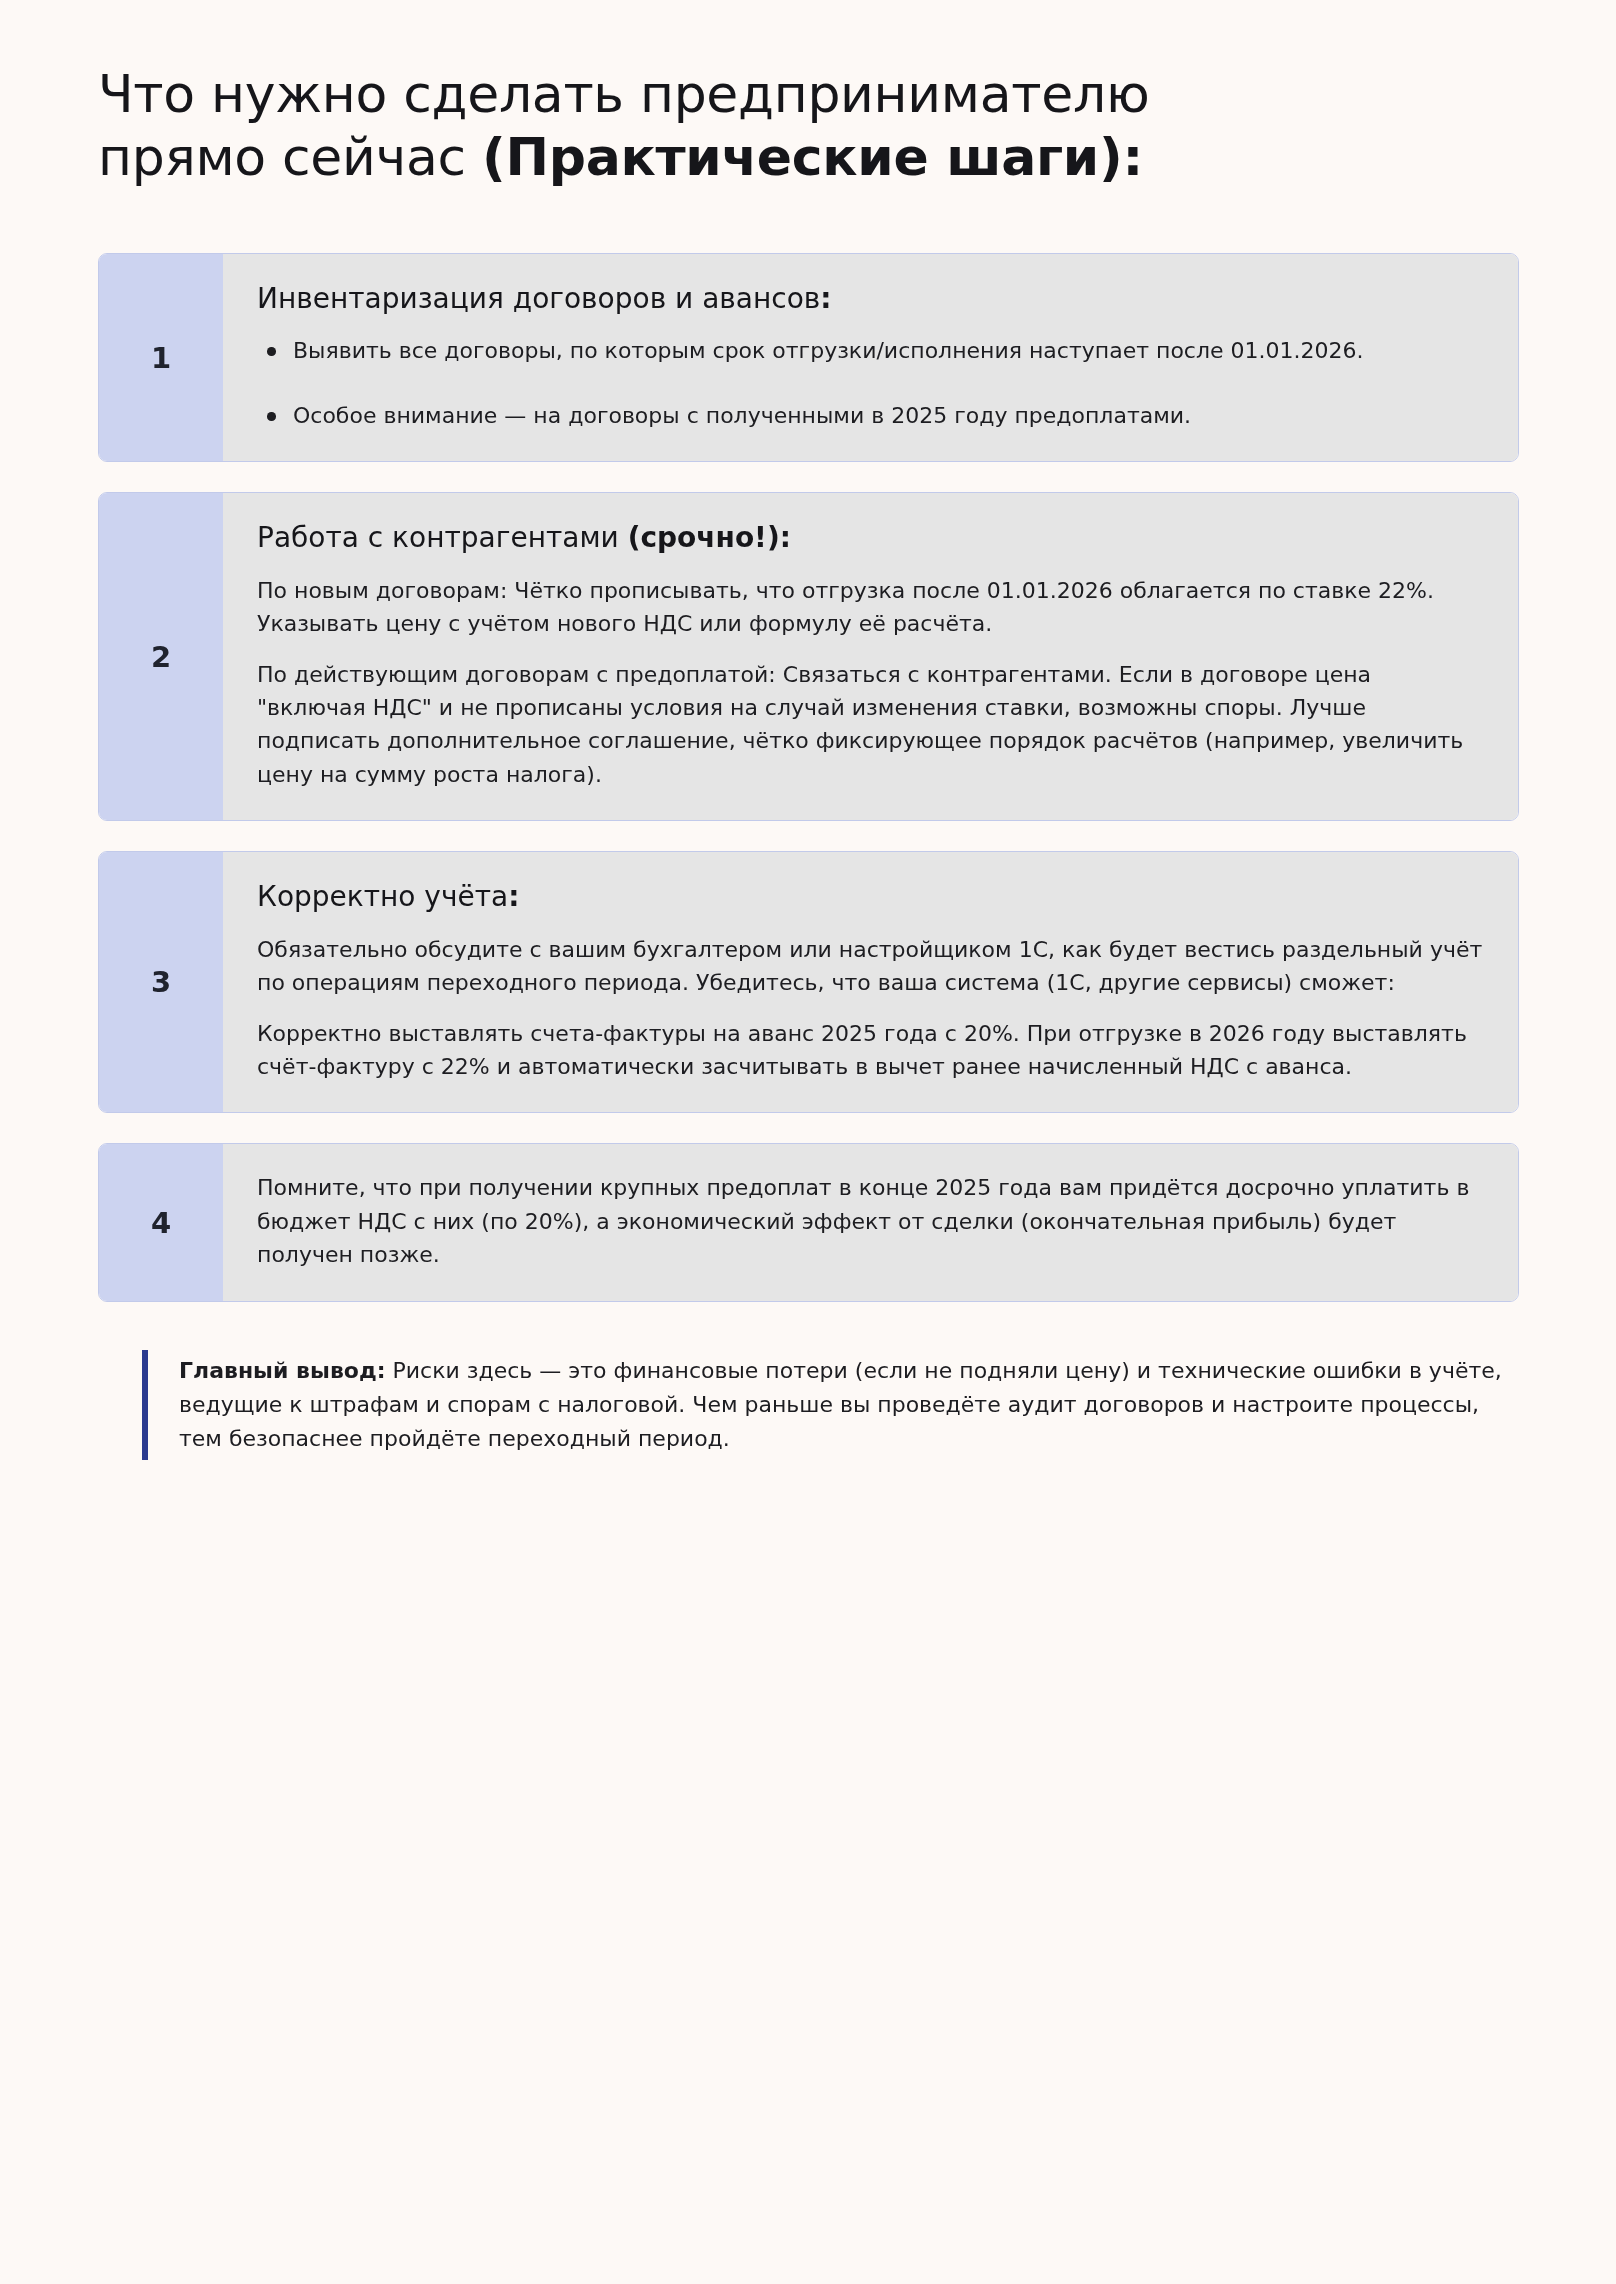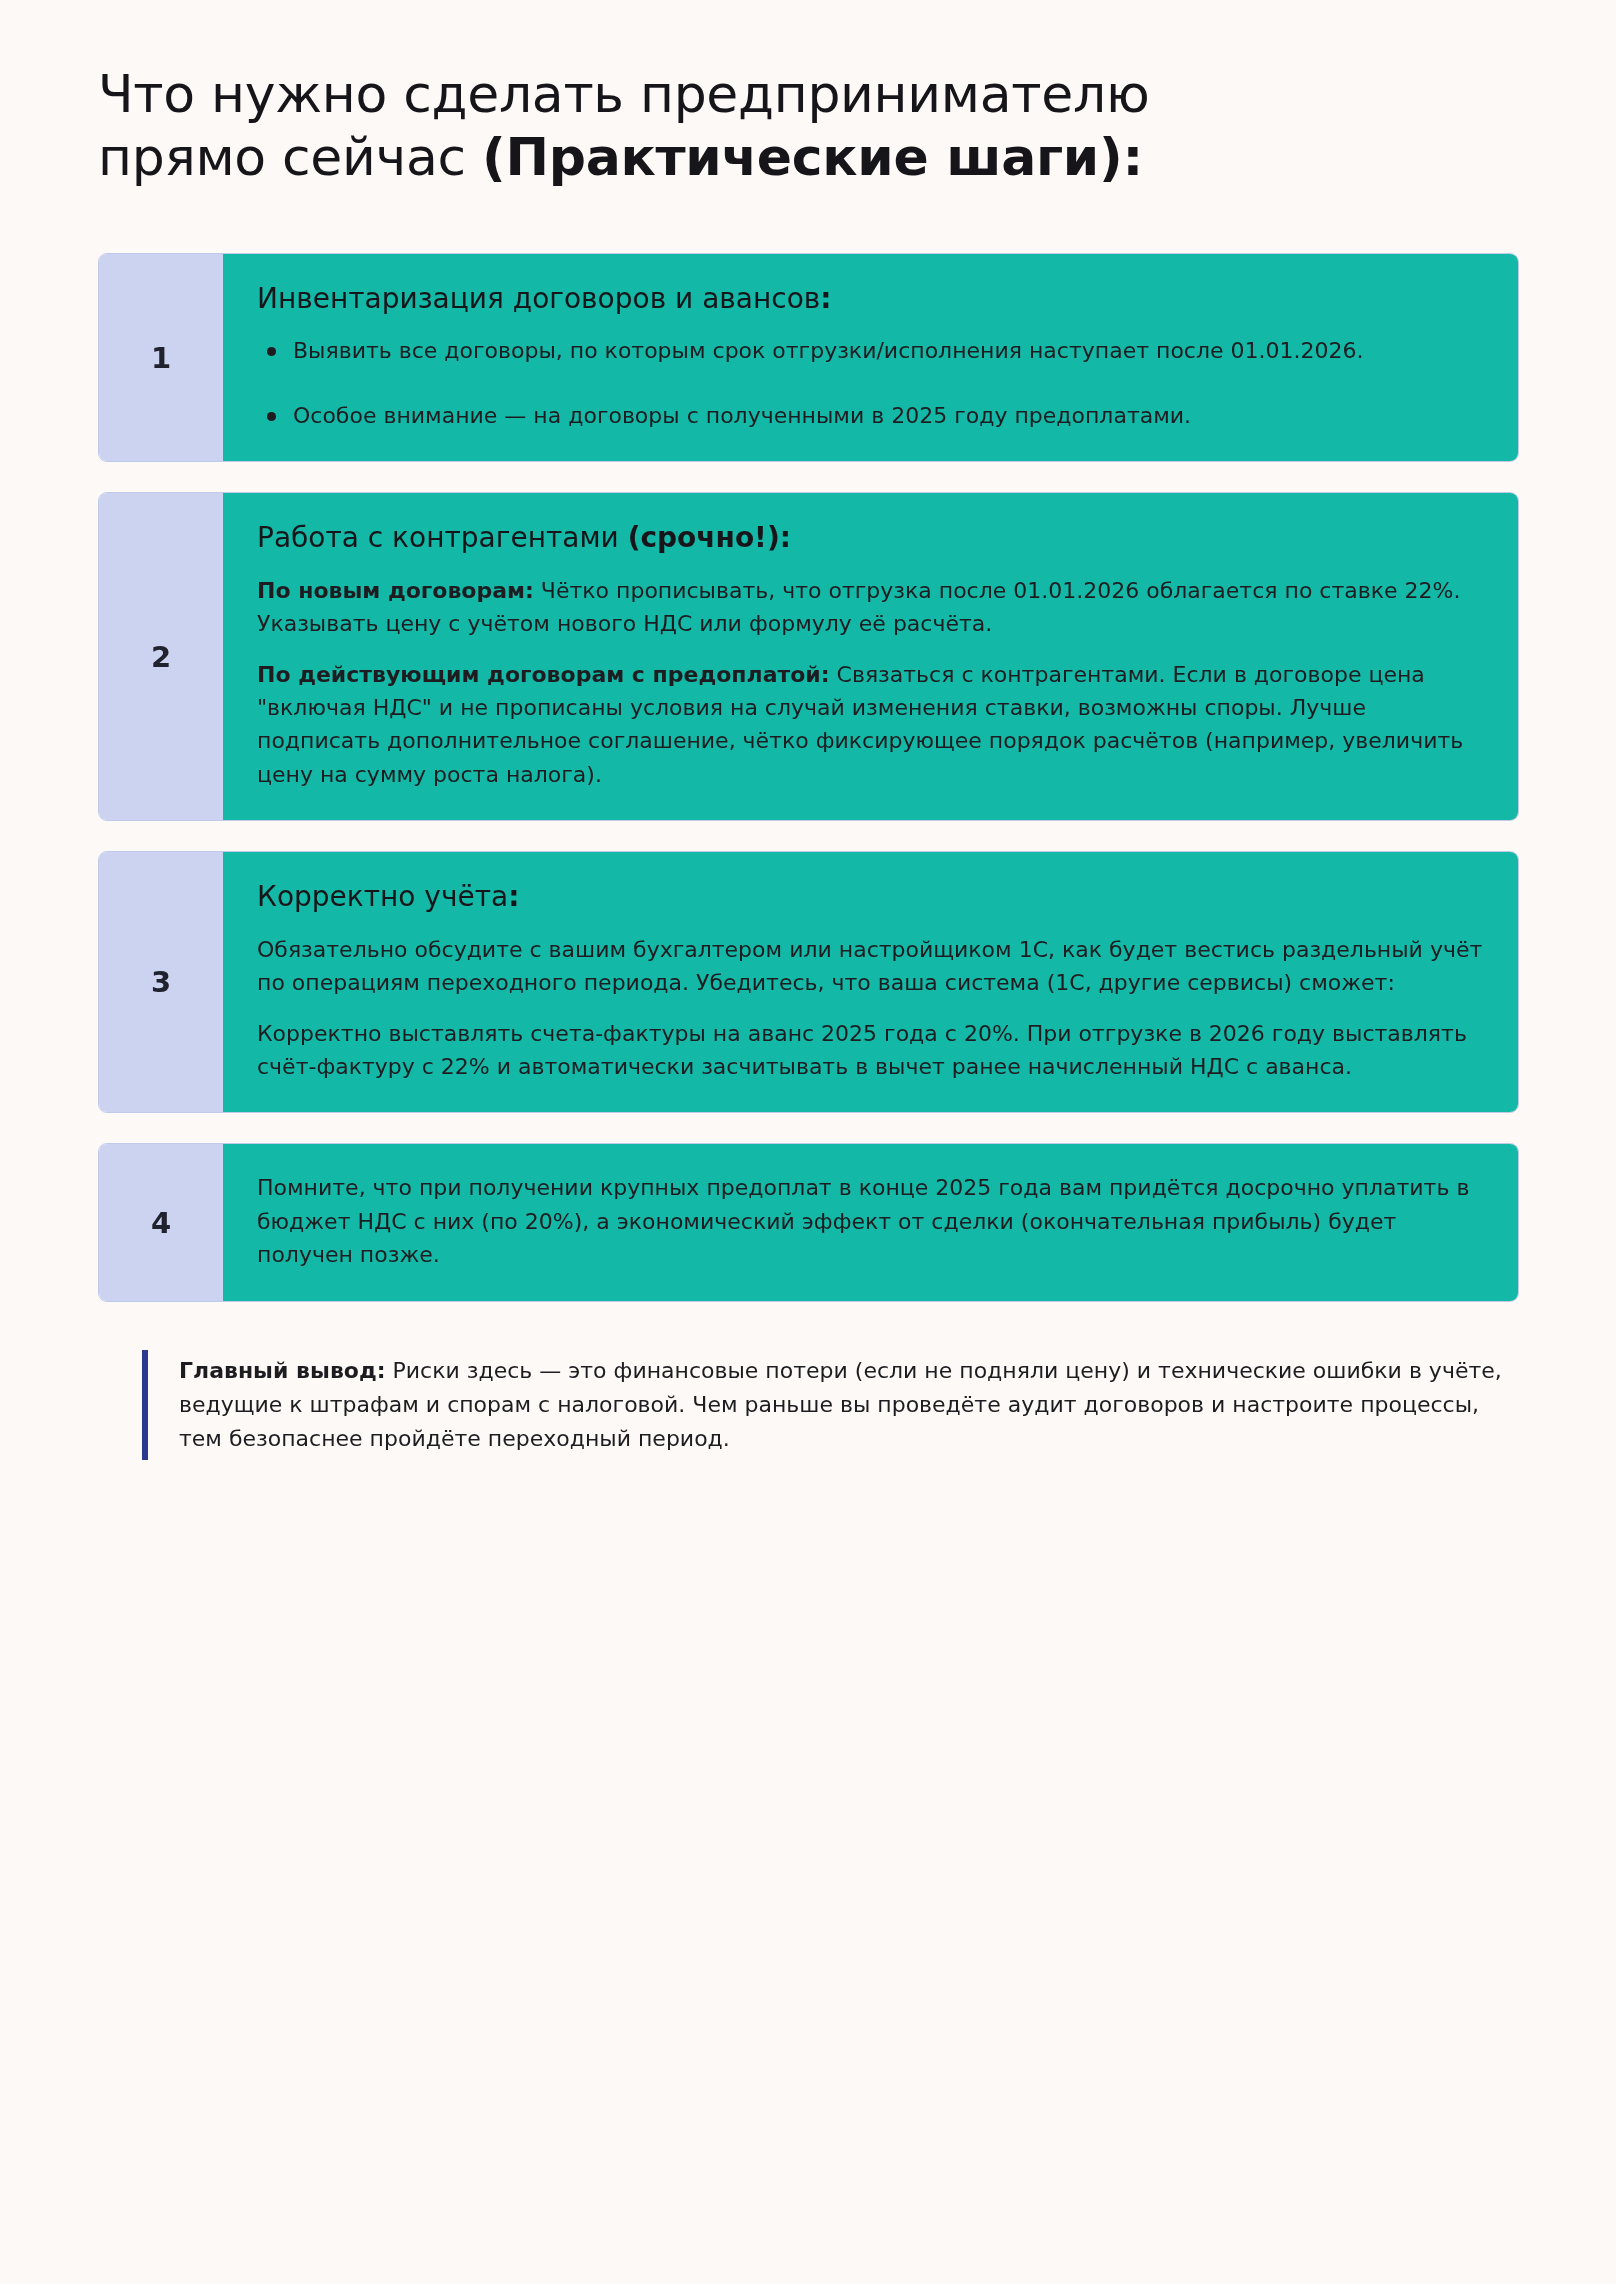--- a/index.html
+++ b/index.html
@@ -54,21 +54,21 @@
     display: flex;
     align-items: center;
     justify-content: center;
     font-size: 29px;
     font-weight: 700;
     color: #20232e;
   }
   .step-body {
     flex: 1 1 auto;
     padding: 27px 34px 29px 34px;
-    background: #14b8a6;
+    background: #e5e5e5;
   }
   .step-heading {
     font-size: 28px;
     font-weight: 400;
     color: #16161a;
     margin: 0 0 17px 0;
     line-height: 1.3;
   }
   .step-heading b {
     font-weight: 700;
@@ -76,21 +76,21 @@
   .para {
     font-size: 22px;
     line-height: 1.52;
     color: #1d1d21;
     margin: 0 0 17px 0;
   }
   .para:last-child {
     margin-bottom: 0;
   }
   .para b {
-    font-weight: 700;
+    font-weight: 400;
   }
   ul.bullets {
     margin: 0;
     padding: 0;
     list-style: none;
   }
   ul.bullets li {
     position: relative;
     font-size: 22px;
     line-height: 1.5;

